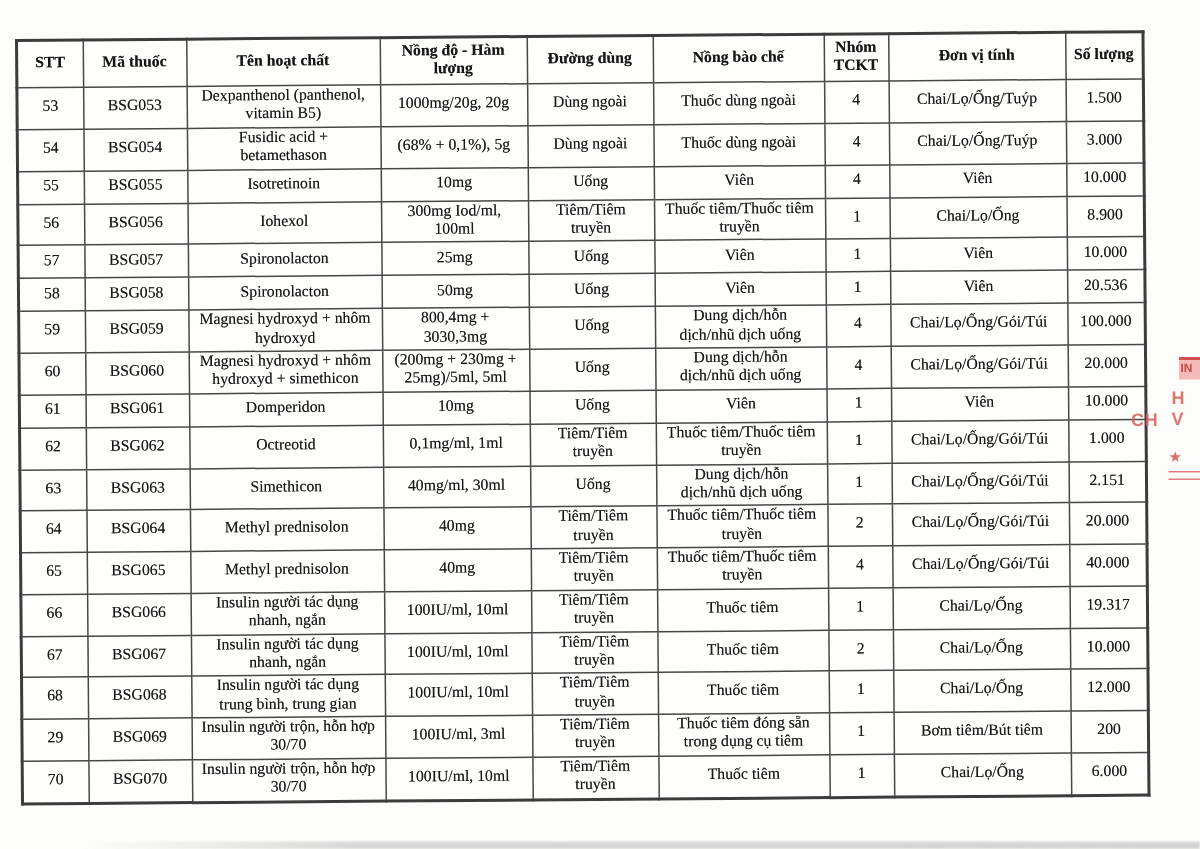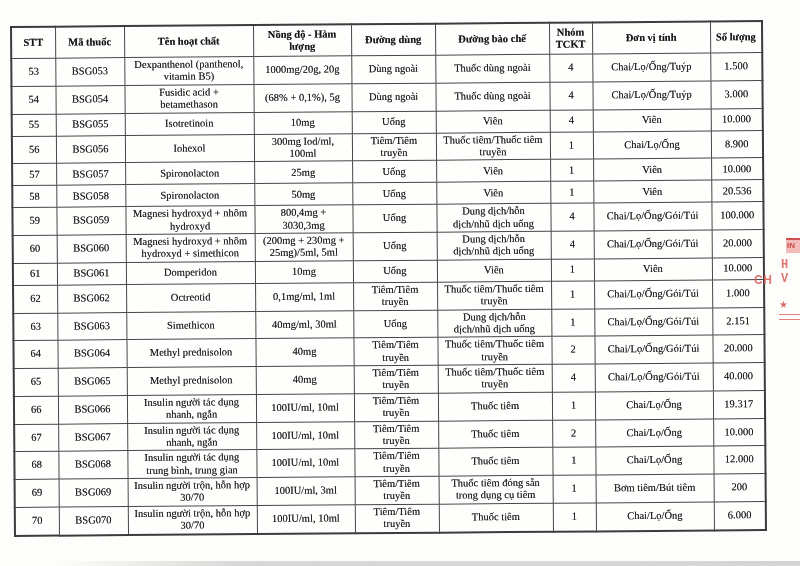--- a/index.html
+++ b/index.html
@@ -55,21 +55,21 @@
     left:786px;top:238px;width:16px;height:13px;
     background:#f3bcba;
     border-top:2px solid #d0504f;
     font-size:8px;font-weight:bold;
     color:#c84a47;
     line-height:11px;text-align:left;
     padding-left:1px;
     overflow:hidden;
     font-family:"Liberation Sans","DejaVu Sans",sans-serif;
   }
-  .stamp-l1{left:781px;top:258px;font-size:12px;font-weight:bold;letter-spacing:1px;opacity:0.85;font-family:Liberation Mono, monospace;}
+  .stamp-l1{left:781px;top:258px;font-size:12px;font-weight:bold;letter-spacing:1px;opacity:0.85;font-family:Liberation Sans, sans-serif;}
   .stamp-l2{left:754px;top:273px;font-size:12px;font-weight:bold;letter-spacing:0.5px;opacity:0.85;font-family:"Liberation Sans","DejaVu Sans",sans-serif;}
   .stamp-star{left:779px;top:299px;font-size:10px;opacity:0.9;}
   .stamp-underline{
     left:779px;top:314px;width:22px;height:4px;
     border-top:1.5px solid var(--stamp-red);
     border-bottom:1px solid var(--stamp-red);
     opacity:0.8;
   }
   
   .bottom-smudge{
@@ -103,21 +103,21 @@
           <col style="width: 52px;">
         </colgroup>
         <thead>
           <tr>
             <th>STT</th>
             <th>Mã thuốc</th>
             <th>Tên hoạt chất</th>
             <th>Nồng độ - Hàm
 lượng</th>
             <th>Đường dùng</th>
-            <th>Đường bào chế</th>
+            <th>Nồng bào chế</th>
             <th>Nhóm
 TCKT</th>
             <th>Đơn vị tính</th>
             <th>Số lượng</th>
           </tr>
         </thead>
         <tbody>
           <tr>
             <td>53</td>
             <td>BSG053</td>
@@ -312,21 +312,21 @@
 trung bình, trung gian</td>
             <td>100IU/ml, 10ml</td>
             <td>Tiêm/Tiêm
 truyền</td>
             <td>Thuốc tiêm</td>
             <td>1</td>
             <td>Chai/Lọ/Ống</td>
             <td>12.000</td>
           </tr>
           <tr>
-            <td>69</td>
+            <td>29</td>
             <td>BSG069</td>
             <td>Insulin người trộn, hỗn hợp
 30/70</td>
             <td>100IU/ml, 3ml</td>
             <td>Tiêm/Tiêm
 truyền</td>
             <td>Thuốc tiêm đóng sẵn
 trong dụng cụ tiêm</td>
             <td>1</td>
             <td>Bơm tiêm/Bút tiêm</td>

